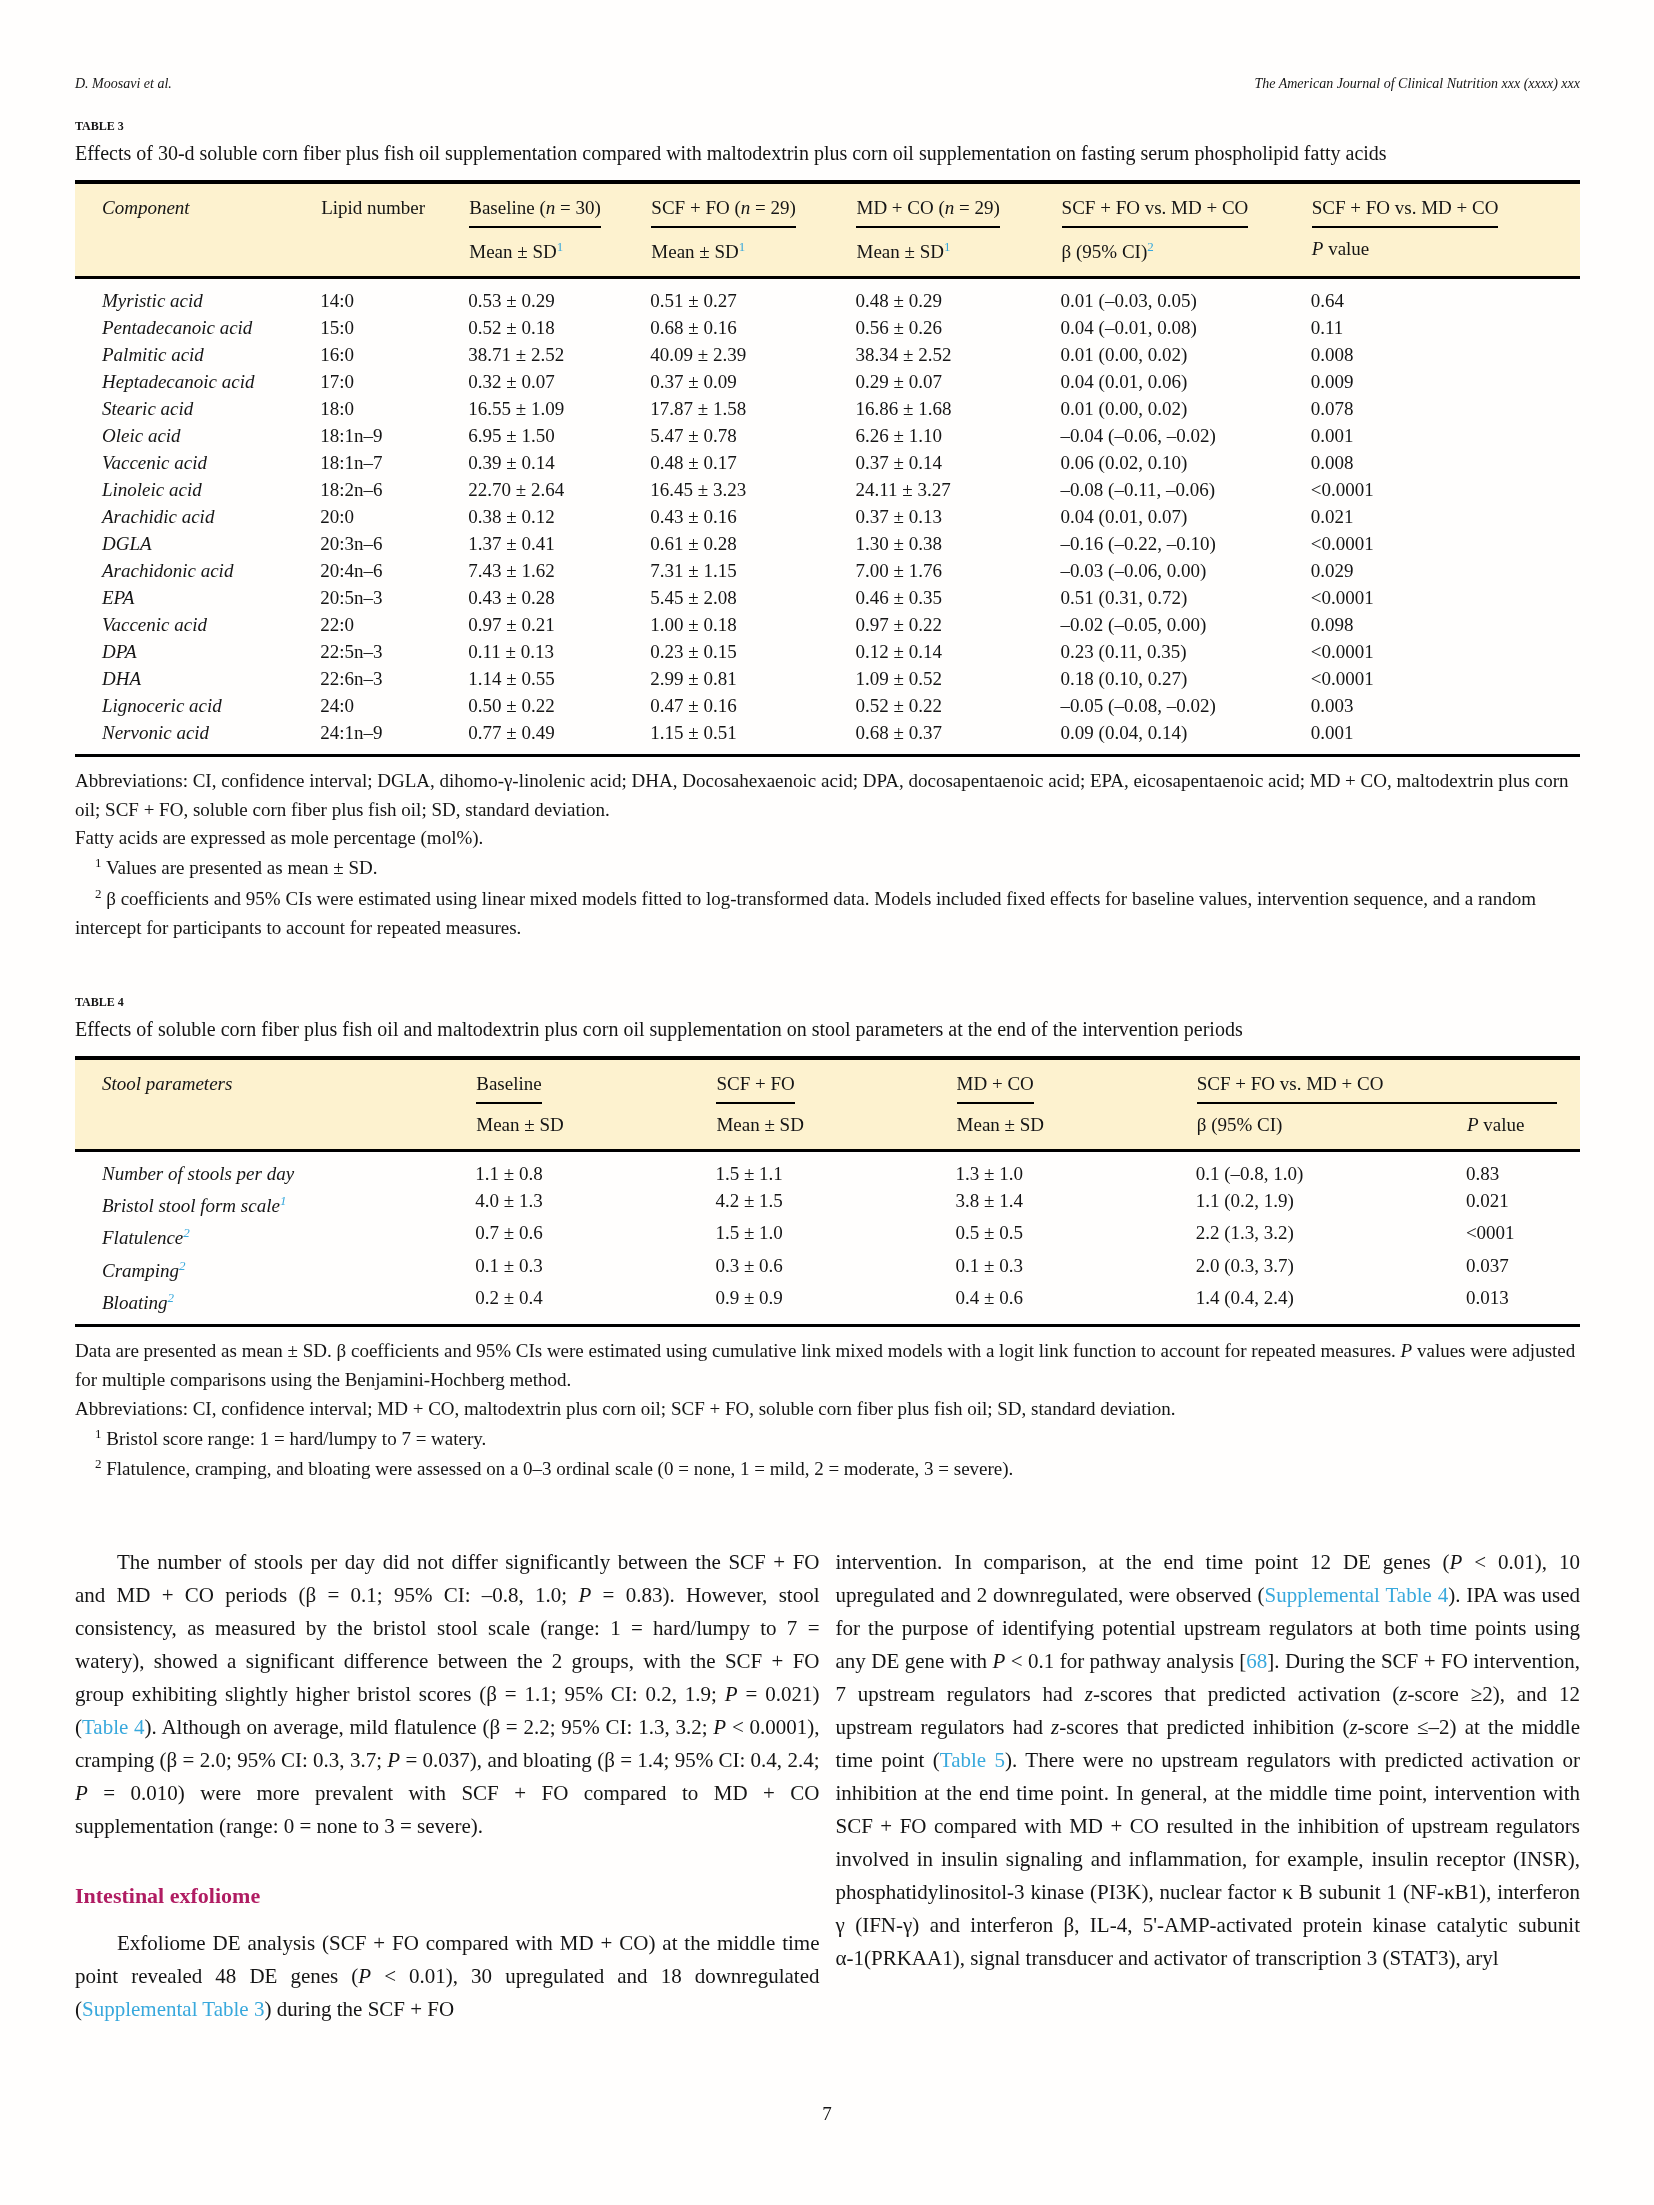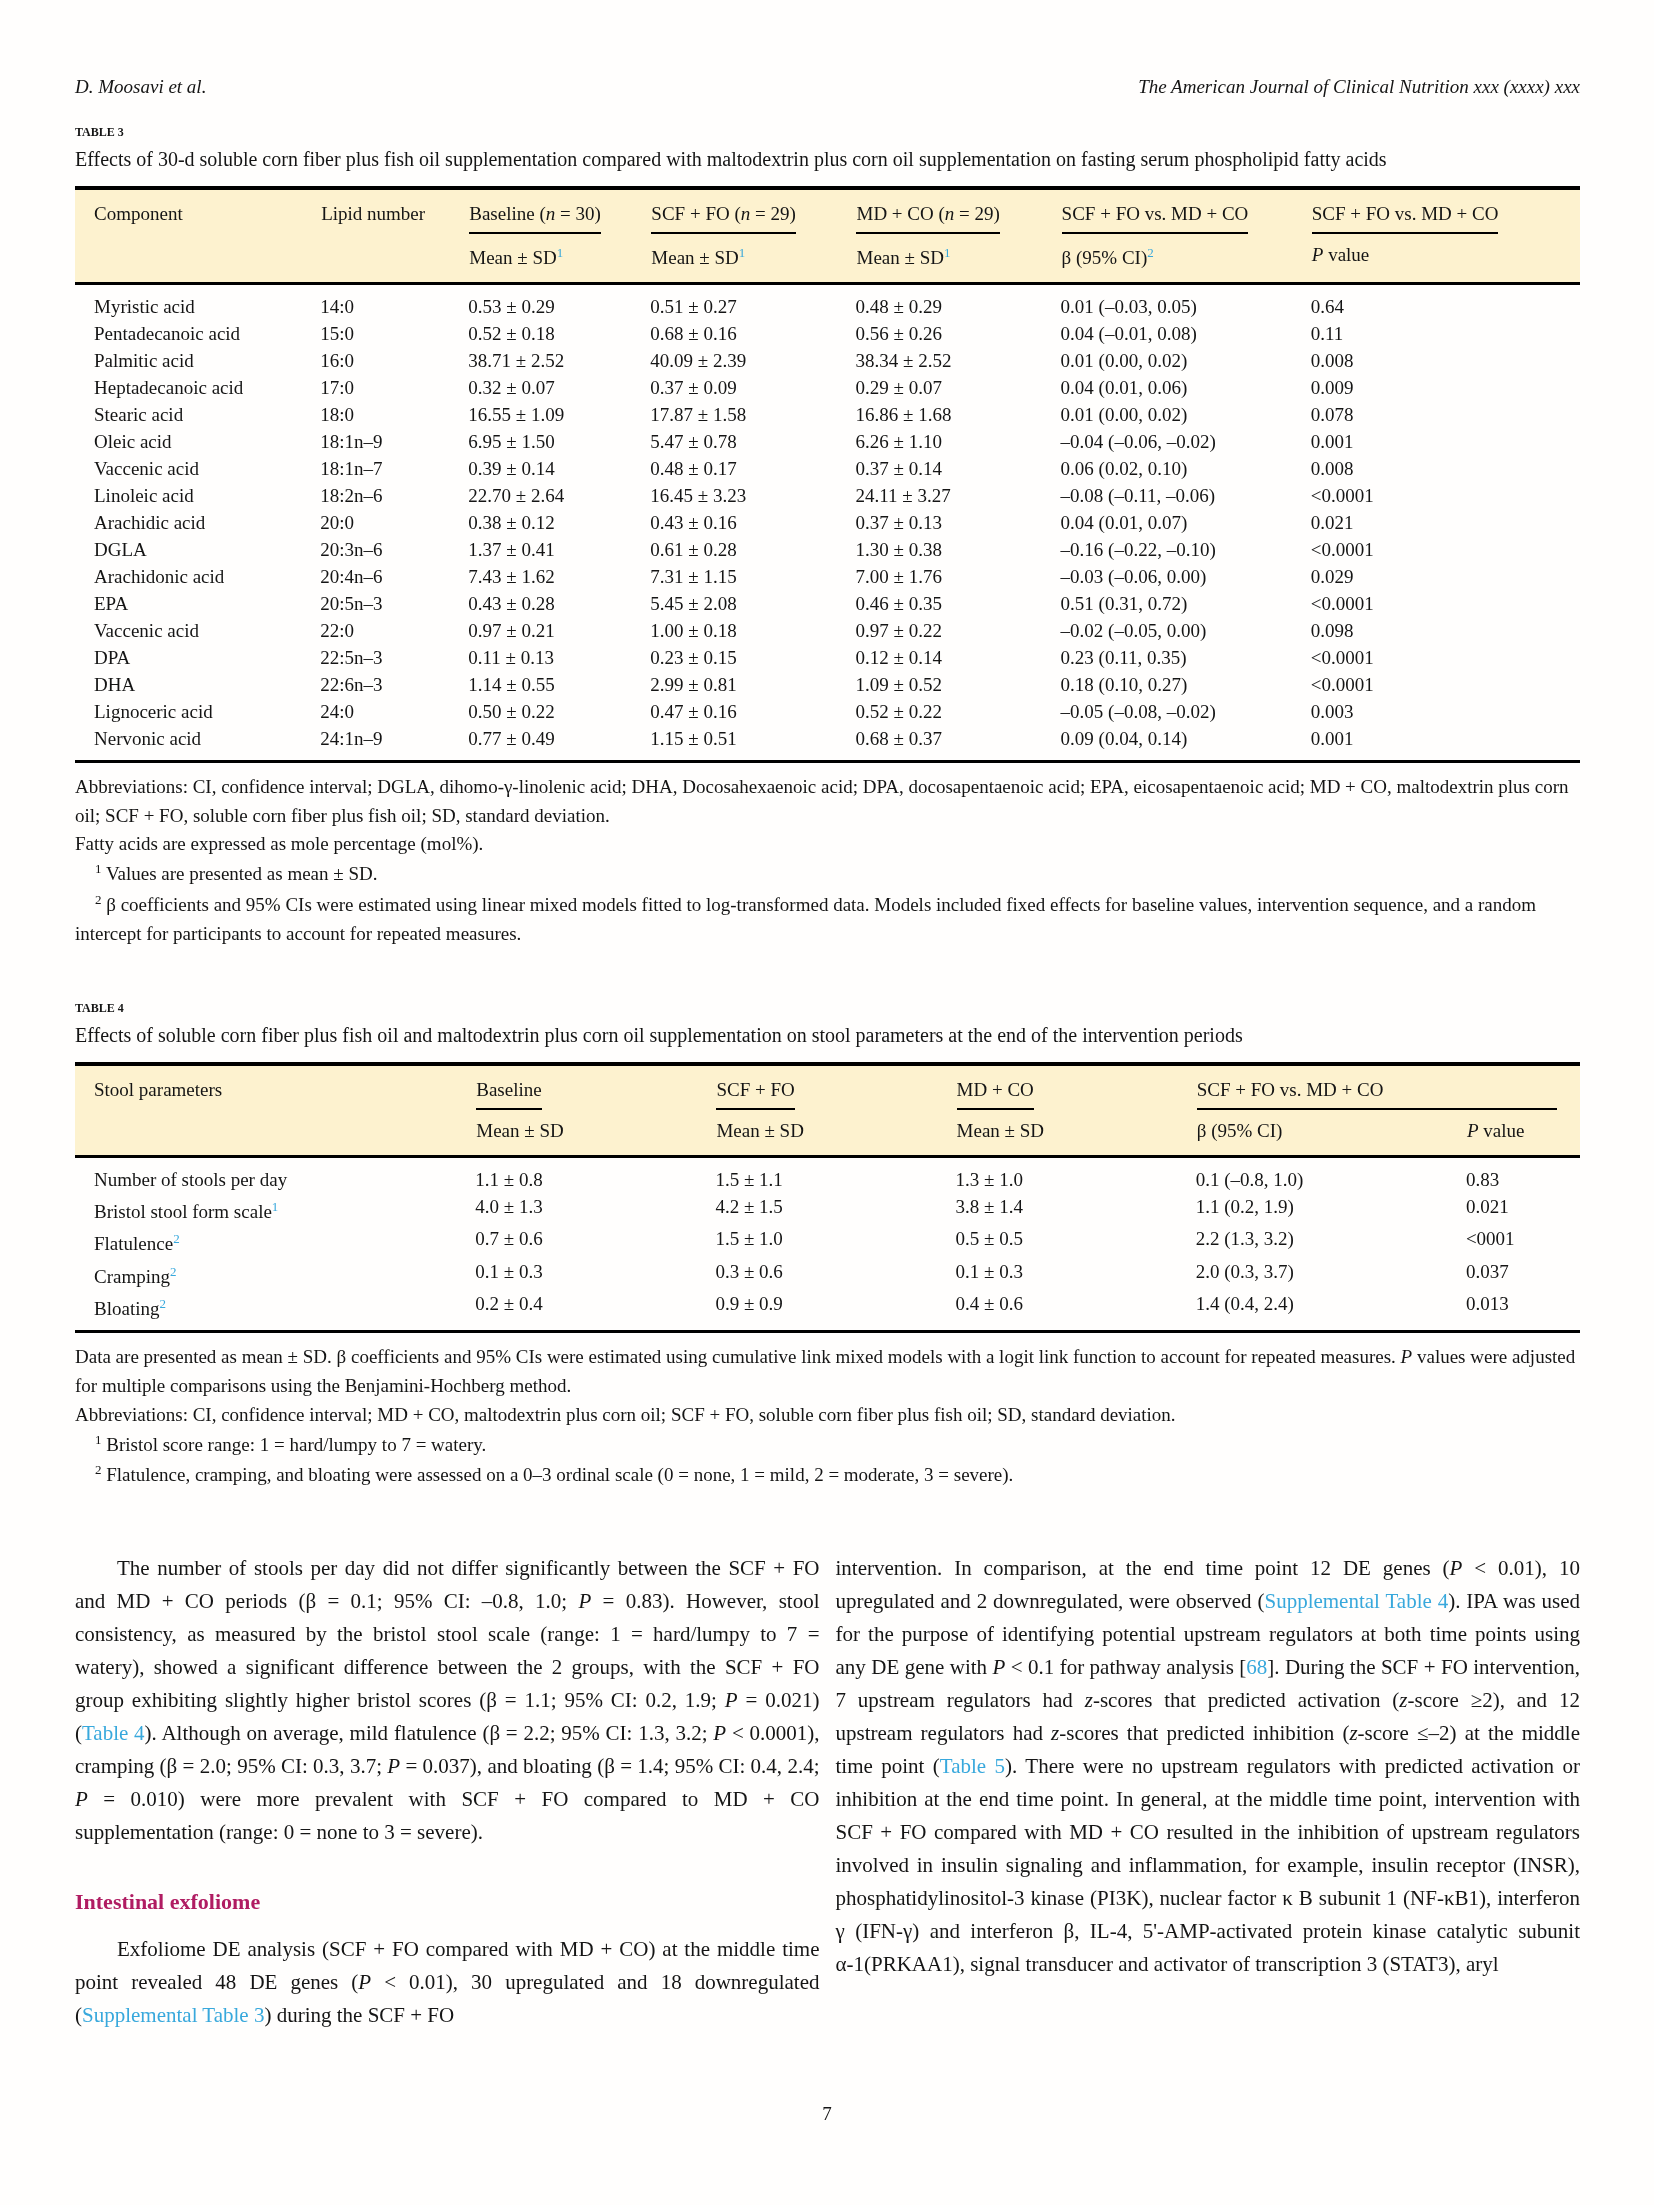--- a/index.html
+++ b/index.html
@@ -5,32 +5,32 @@
   html,body{margin:0;padding:0;background:#ffffff;}
   .page{
     position:relative;
     width:1654px;height:2205px;
     background:#fffefd;
     font-family:"Liberation Serif","DejaVu Serif",serif;
     color:#151515;
     overflow:hidden;
   }
   .content{position:absolute;left:75px;right:74px;top:76px;}
-  .running-head{display:flex;justify-content:space-between;font-style:italic;font-size:19px;}
+  .running-head{display:flex;justify-content:space-between;font-style:italic;font-size:14px;}
   .table-label{font-weight:bold;font-size:12px;margin-top:27px;}
   .table-caption{font-size:20px;line-height:1.42;margin-top:5px;margin-bottom:13px;}
   table.datatable{
     width:100%;border-collapse:collapse;table-layout:fixed;
     border-top:4px solid #000;border-bottom:3.5px solid #000;
     font-size:19px;
   }
   thead th{background:var(--thead-bg);text-align:left;font-weight:normal;vertical-align:top;}
   tr.h1 th{padding-top:13px;}
   tr.h2 th{padding-top:9px;padding-bottom:13px;border-bottom:3px solid #000;}
-  th.c1,td.c1{padding-left:19px;}
+  th.c1,td.c1{padding-left:27px;font-style:italic;}
   .grp{display:inline-block;border-bottom:2.5px solid #000;padding-bottom:7px;}
   .grp-span{display:block;border-bottom:2.5px solid #000;padding-bottom:7px;margin-right:22px;}
   tbody td{padding:3px 0;line-height:21px;vertical-align:top;}
   tbody tr:first-child td{padding-top:11px;}
   tbody tr:last-child td{padding-bottom:11px;}
   .fns{margin-top:10px;font-size:19px;line-height:1.52;}
   .fn{margin:0;}
   .fn-marker{text-indent:20px;}
   sup.seg-sup{font-size:13px;}
   sup.seg-supLink{font-size:13px;color:var(--link);}

